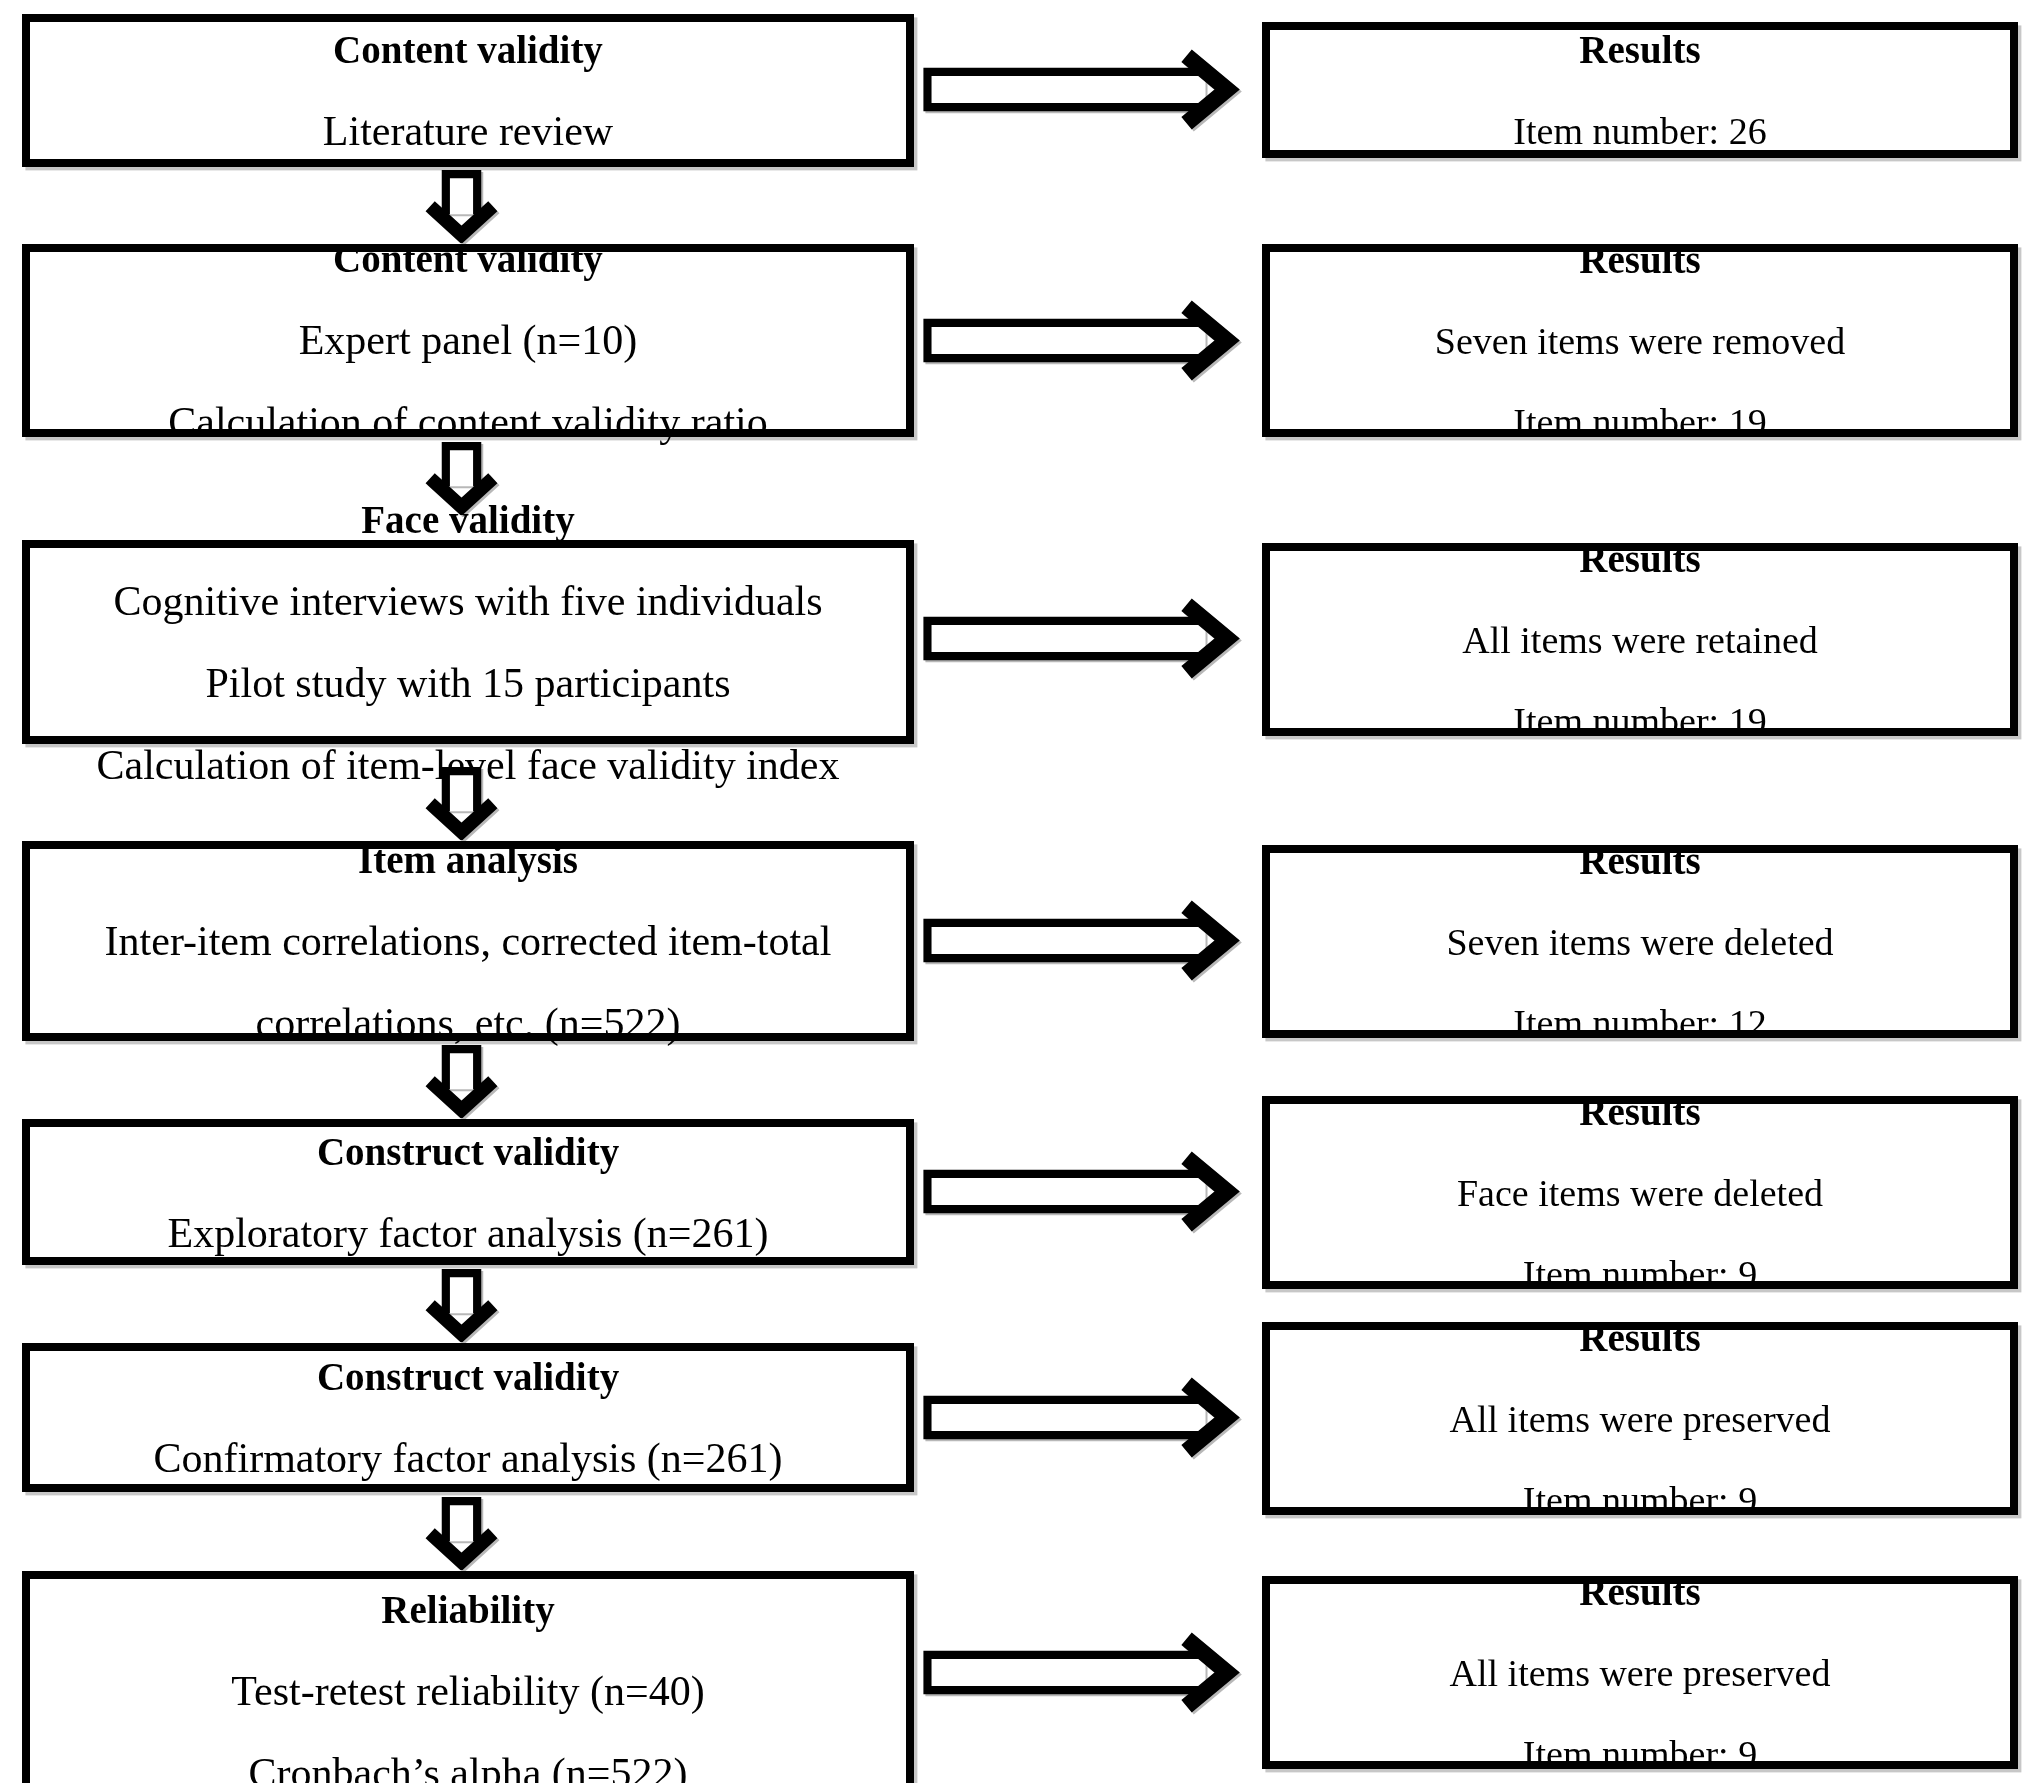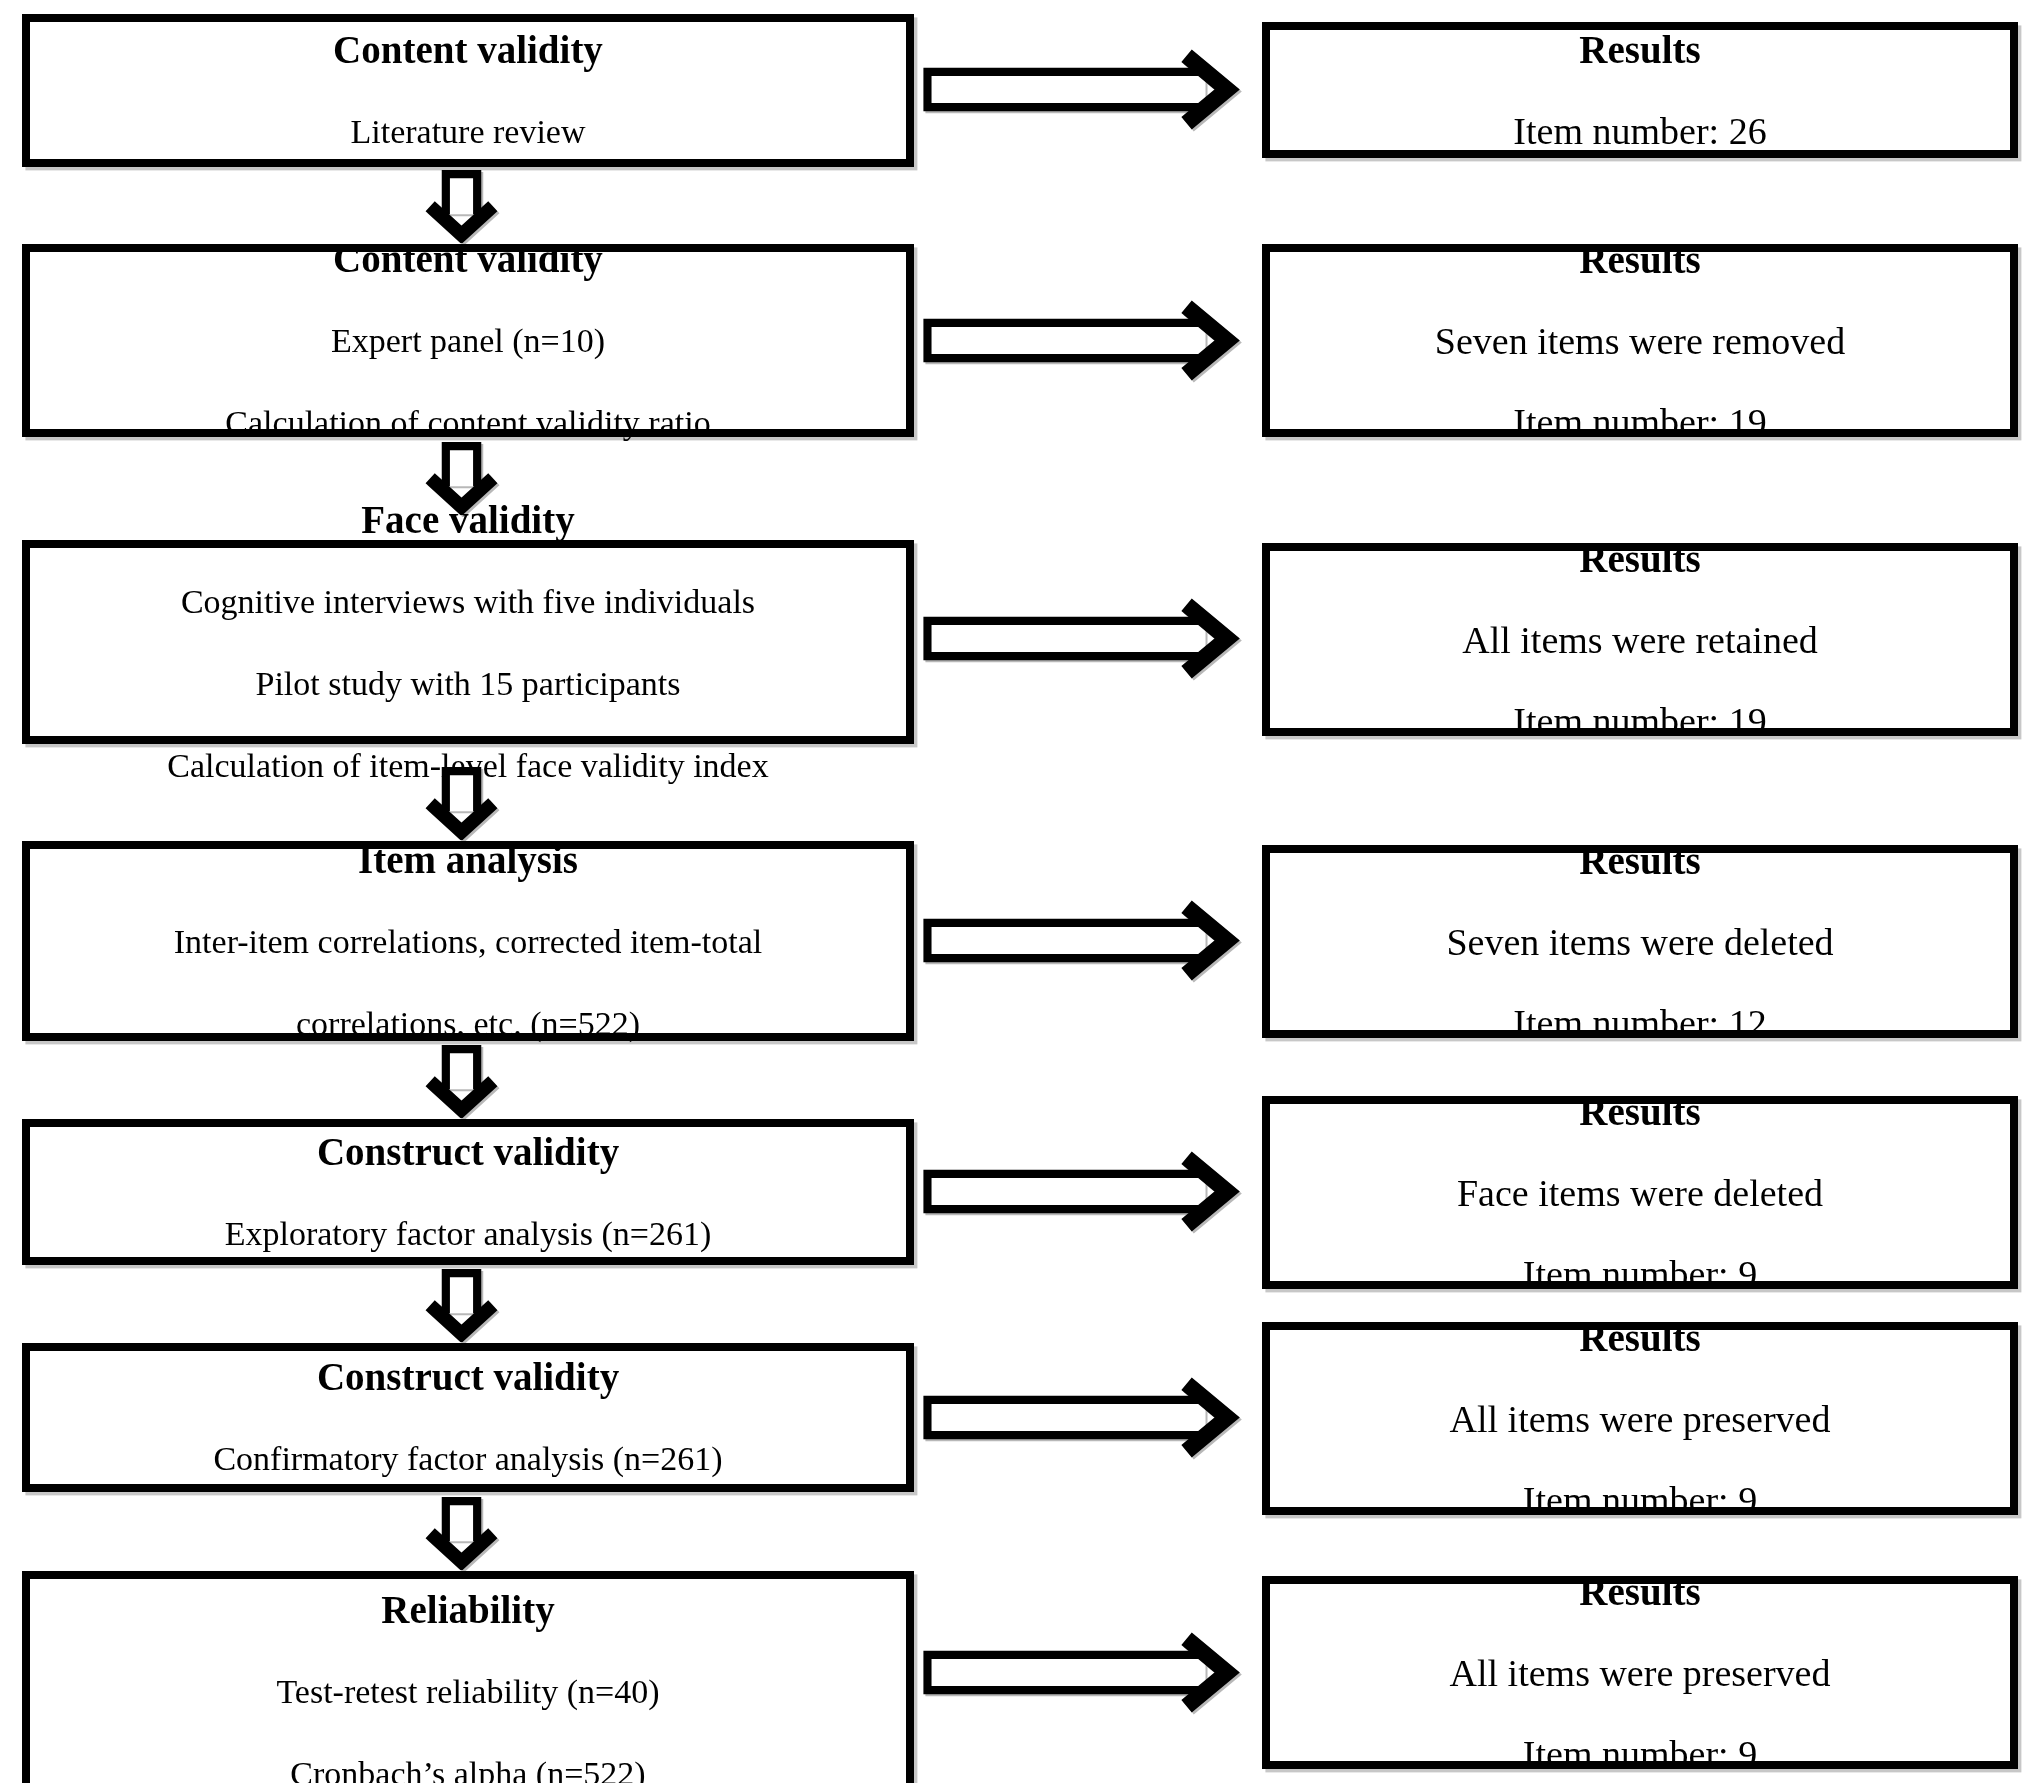--- a/index.html
+++ b/index.html
@@ -20,21 +20,21 @@
     flex-direction:column;
     justify-content:center;
     align-items:center;
     text-align:center;
     box-shadow:3.4px 3.4px 0 rgba(0,0,0,0.22);
     gap:25px;
   }
   .box.step{left:22px;width:892px;}
   .box.result{left:1262px;width:756px;}
   .step .t{font-size:39px;font-weight:bold;line-height:57px;}
-  .step .l{font-size:34px;line-height:57px;}
+  .step .l{font-size:42px;line-height:57px;}
   .result .t{font-size:39px;font-weight:bold;line-height:56px;}
   .result .l{font-size:38px;line-height:56px;}
   .harrow{
     position:absolute;
     left:921px;width:339px;height:115px;
     filter:drop-shadow(2px 2.7px 0 rgba(0,0,0,0.28));
   }
   .varrow{
     position:absolute;
     left:407px;width:109px;height:75px;

